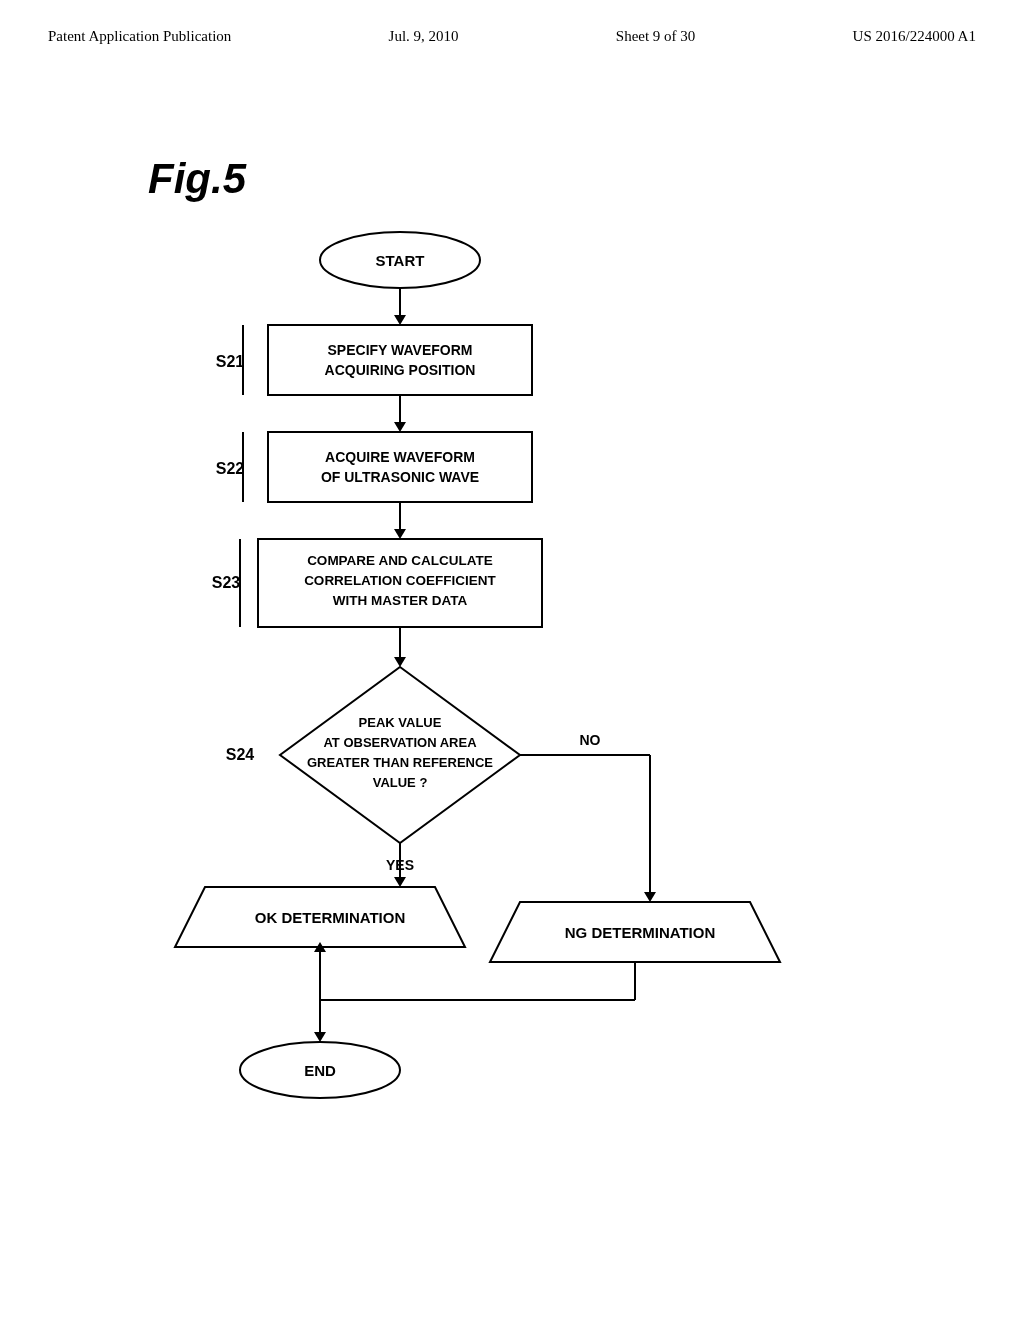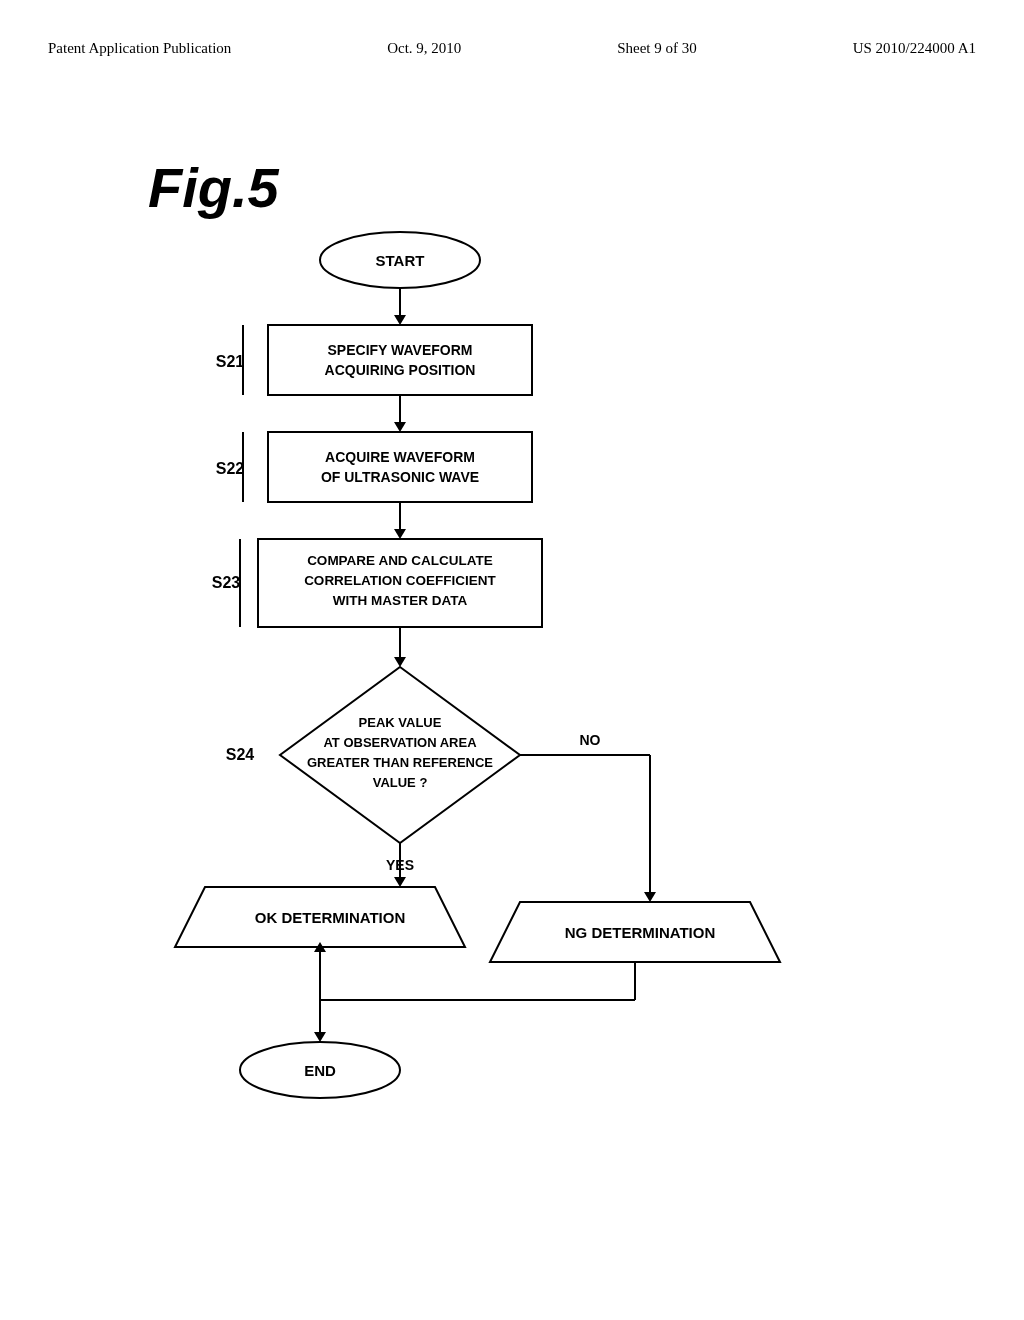--- a/index.html
+++ b/index.html
@@ -9,52 +9,52 @@
       background: #fff;
       font-family: 'Times New Roman', Times, serif;
       overflow: hidden;
       position: relative;
     }
 
     .page-header {
       display: flex;
       justify-content: space-between;
       align-items: center;
-      padding: 40px 48px 0 48px;
+      padding: 28px 48px 0 48px;
       font-size: 15px;
     }
 
     .fig-title {
       position: absolute;
       top: 155px;
       left: 148px;
-      font-size: 56px;
+      font-size: 42px;
       font-style: italic;
       font-weight: bold;
       font-family: Arial, sans-serif;
       text-align: center;
     }
 
     
     .flowchart-svg {
       position: absolute;
       top: 200px;
       left: 0;
       width: 1024px;
       height: 1050px;
     }
   </style>
 </head>
 <body>
 
 <div class="page-header">
   <span>Patent Application Publication</span>
-  <span>Oct. 9, 2010</span>
+  <span>Jul. 9, 2010</span>
   <span>Sheet 9 of 30</span>
-  <span>US 2010/224000 A1</span>
+  <span>US 2016/224000 A1</span>
 </div>
 
 <div class="fig-title">Fig.5</div>
 
 <svg class="flowchart-svg" xmlns="http://www.w3.org/2000/svg">
 
   <ellipse cx="400" cy="60" rx="80" ry="28" fill="white" stroke="black" stroke-width="2"></ellipse>
   <text x="400" y="66" text-anchor="middle" font-family="Arial, sans-serif" font-size="15" font-weight="bold">START</text>
 
   <line x1="400" y1="88" x2="400" y2="118" stroke="black" stroke-width="2"></line>

